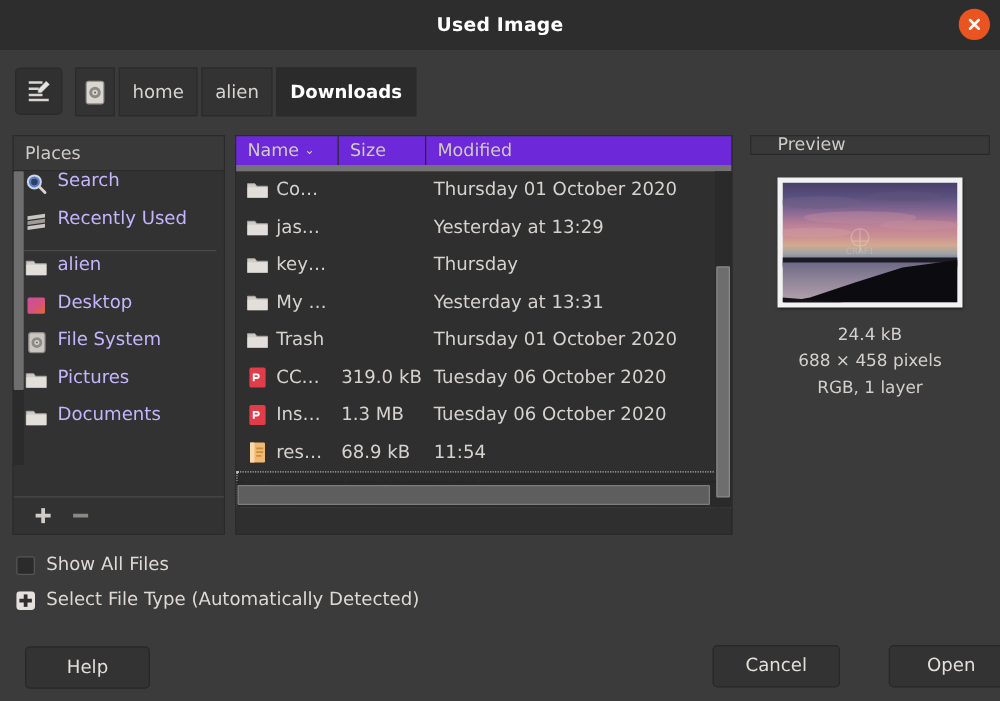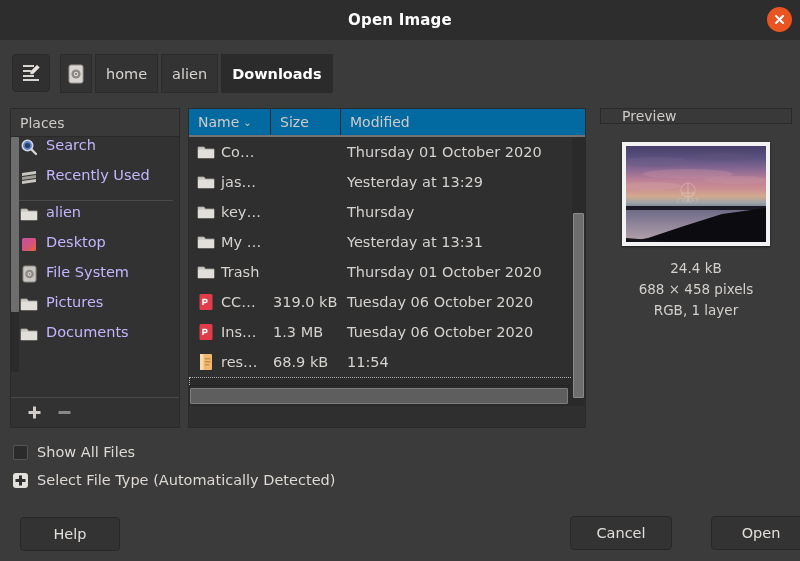--- a/index.html
+++ b/index.html
@@ -185,22 +185,22 @@
   .files-wrap {
     position: absolute;
     left: 188px; top: 0;
     width: 398px; height: 320px;
     background: #2f2f2f;
     border: 1px solid #2a2a2a;
   }
   .files-header {
     display: flex;
     height: 28px;
-    background: #0369a1;
-    border-bottom: 2px solid #737373;
+    background: #6d28d9;
+    border-bottom: 5px solid #737373;
   }
   .col-h {
     display: flex;
     align-items: center;
     color: #cfcbc7;
     font-size: 14px;
     padding-left: 9px;
     border-right: 1px solid #2a2a2a;
     cursor: pointer;
     white-space: nowrap;
@@ -383,21 +383,21 @@
   .btn-help   { left: 20px;  top: 12px; width: 100px; text-align: center; }
   .btn-cancel { left: 570px; top: 11px; width: 102px; }
   .btn-open   { left: 711px; top: 11px; width: 100px; }
 </style>
 </head>
 <body>
 
 <div class="dialog">
 
   <div class="titlebar">
-    <div class="titlebar-text">Open Image</div>
+    <div class="titlebar-text">Used Image</div>
     <div class="close-btn">
       <svg width="13" height="13" viewBox="0 0 13 13">
         <path d="M3 3 L10 10 M10 3 L3 10" stroke="#ffffff" stroke-width="2" stroke-linecap="round" fill="none"></path>
       </svg>
     </div>
   </div>
 
   <div class="toolbar">
     <div class="typebtn">
       <svg width="22" height="22" viewBox="0 0 22 22">

